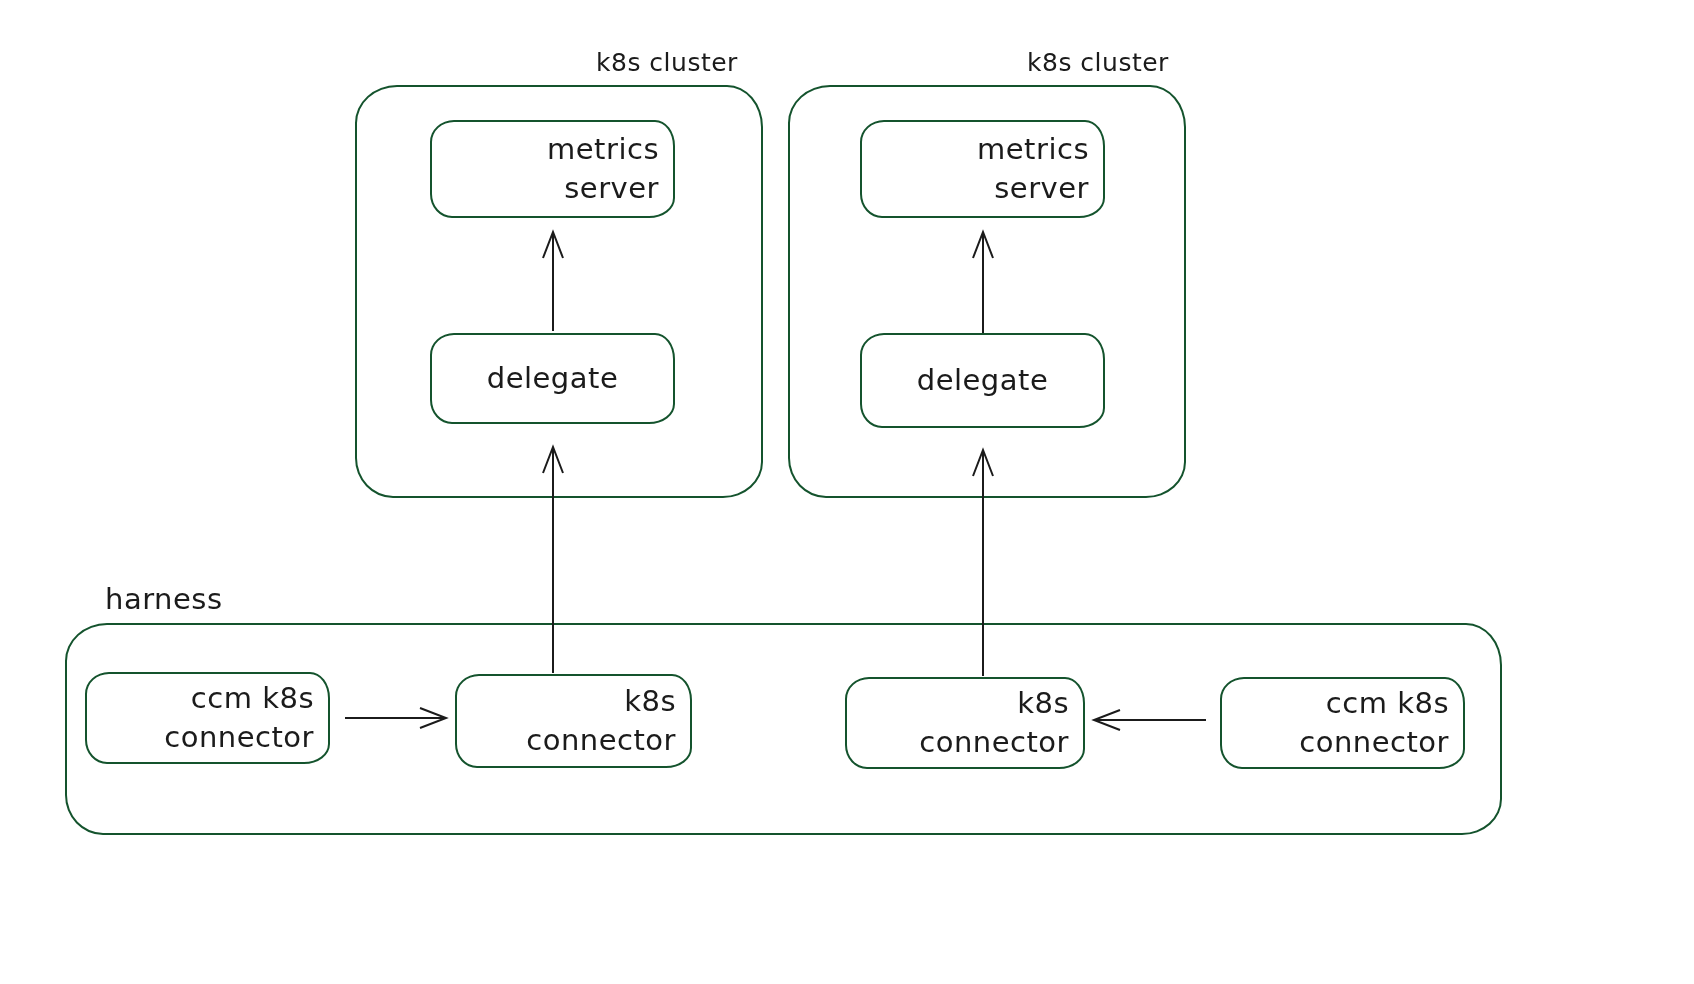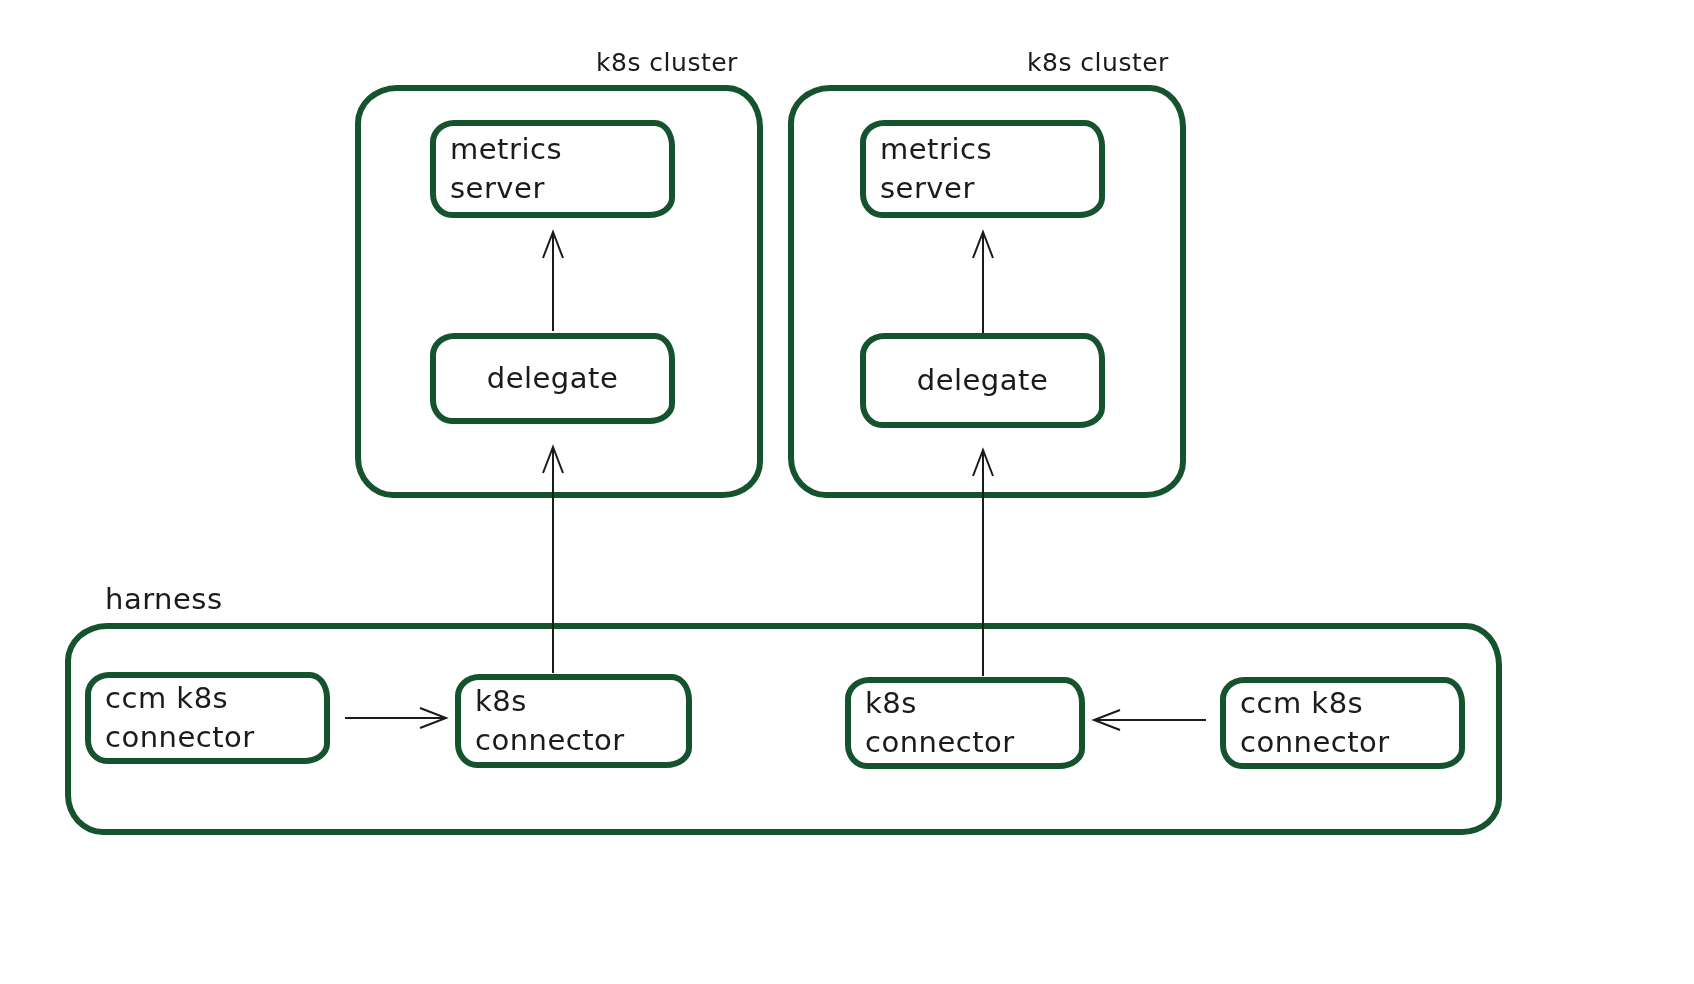--- a/index.html
+++ b/index.html
@@ -10,26 +10,26 @@
   }
   .canvas {
     position: relative;
     width: 1679px;
     height: 984px;
     background: #ffffff;
     overflow: hidden;
   }
   .node, .container-box {
     position: absolute;
-    border: 6px solid #14532d;
+    border: 2px solid #14532d;
     background: #ffffff;
     display: flex;
     align-items: center;
     justify-content: center;
-    text-align: left;
+    text-align: right;
   }
   .container-box {
     border-radius: 42px 36px 40px 38px / 38px 42px 36px 40px;
     background: transparent;
   }
   .node {
     border-radius: 24px 20px 26px 22px / 22px 26px 20px 24px;
     font-size: 29px;
     letter-spacing: 0.5px;
     line-height: 1.35;

